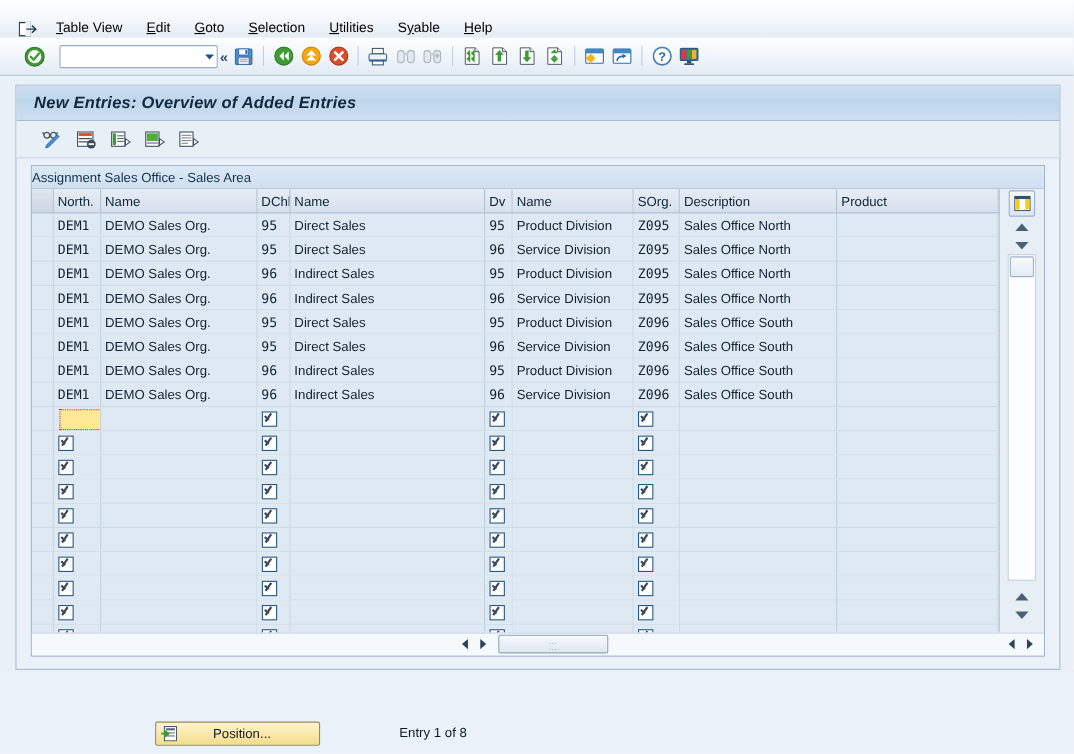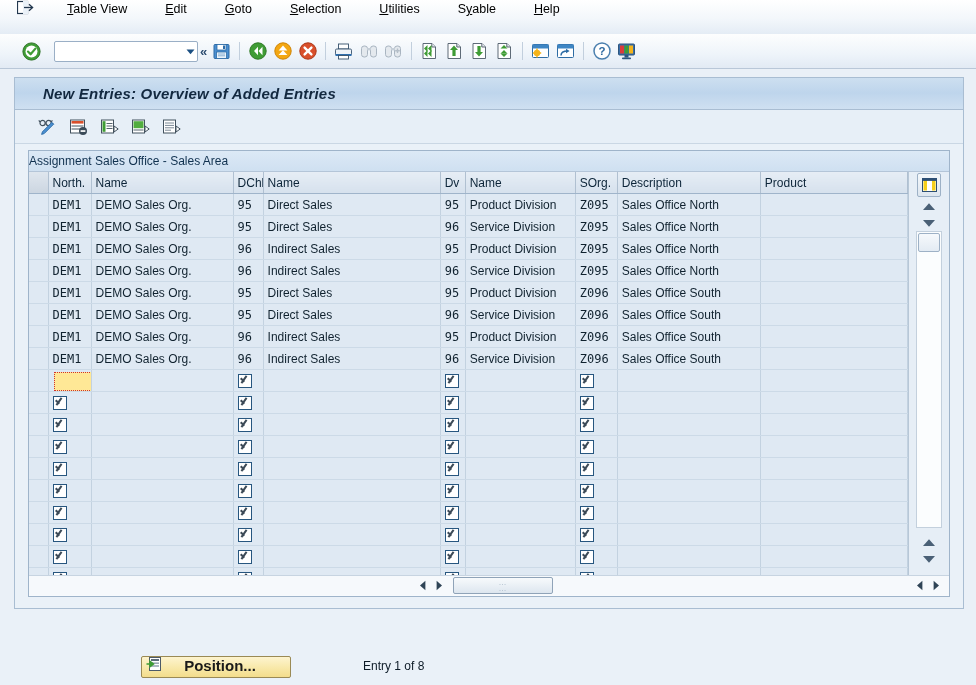--- a/index.html
+++ b/index.html
@@ -10,21 +10,21 @@
     font-size:12px;color:#000;
     -webkit-font-smoothing:antialiased;
   }
   .app{position:relative;width:976px;height:685px;background:#eaf0f7;}
 
   
   .menubar{
     position:absolute;left:0;top:0;width:976px;height:34px;
     background:linear-gradient(to bottom,#ffffff 0%,#f3f7fb 55%,#e4ecf5 100%);
     border-bottom:1px solid #cfd9e4;
-    display:flex;align-items:flex-start;gap:16px;
+    display:flex;align-items:flex-end;
   }
   .menu-sysicon{
     width:30px;margin-left:10px;display:flex;align-items:center;justify-content:center;
   }
   .menuitem{
     padding:2px 11px;font-size:12.5px;color:#000;cursor:default;white-space:nowrap;
   }
   .menuitem u{text-decoration:underline;}
 
   
@@ -55,21 +55,21 @@
     position:absolute;left:14px;top:77px;width:948px;height:530px;
     background:#eaf1f8;border:1px solid #a9bdd2;
   }
   .titlebar{
     height:31px;
     background:linear-gradient(to bottom,#cddff0 0%,#bed5ec 48%,#cfe0f1 100%);
     border-bottom:1px solid #a9bdd2;
     display:flex;align-items:center;
   }
   .title{
-    margin-left:28px;font-weight:bold;font-style:italic;font-size:15px;color:#12283f;
+    margin-left:16px;font-weight:bold;font-style:italic;font-size:15px;color:#12283f;
     letter-spacing:.2px;
   }
   .apptoolbar{
     height:33px;background:#e7eff7;border-bottom:1px solid #cad7e4;
     display:flex;align-items:center;padding-left:20px;gap:5px;
   }
   .appbtn{
     width:24px;height:24px;display:flex;align-items:center;justify-content:center;
     border:1px solid transparent;border-radius:2px;
   }
@@ -171,22 +171,22 @@
   .htrackrest{flex:1;}
 
   
   .footer{
     position:absolute;left:0;top:610px;width:976px;height:75px;background:#eaf1f8;
   }
   .posbtn{
     position:absolute;left:141px;top:46px;width:148px;height:20px;
     background:linear-gradient(to bottom,#fdf4cf 0%,#f8e8a8 55%,#f3dd8c 100%);
     border:1px solid #9a8a55;border-radius:2px;
-    display:flex;align-items:flex-start;
-    font-size:15px;color:#1a1a1a;font-weight:bold;
+    display:flex;align-items:center;
+    font-size:12px;color:#1a1a1a;
   }
   .posbtn .ic{width:22px;display:flex;align-items:center;justify-content:center;}
   .posbtn .lbl{flex:1;text-align:center;padding-right:14px;}
   .entrytxt{position:absolute;left:363px;top:49px;font-size:12px;color:#0d1b27;}
 
   svg{display:block;}
 </style>
 </head>
 <body>
 

